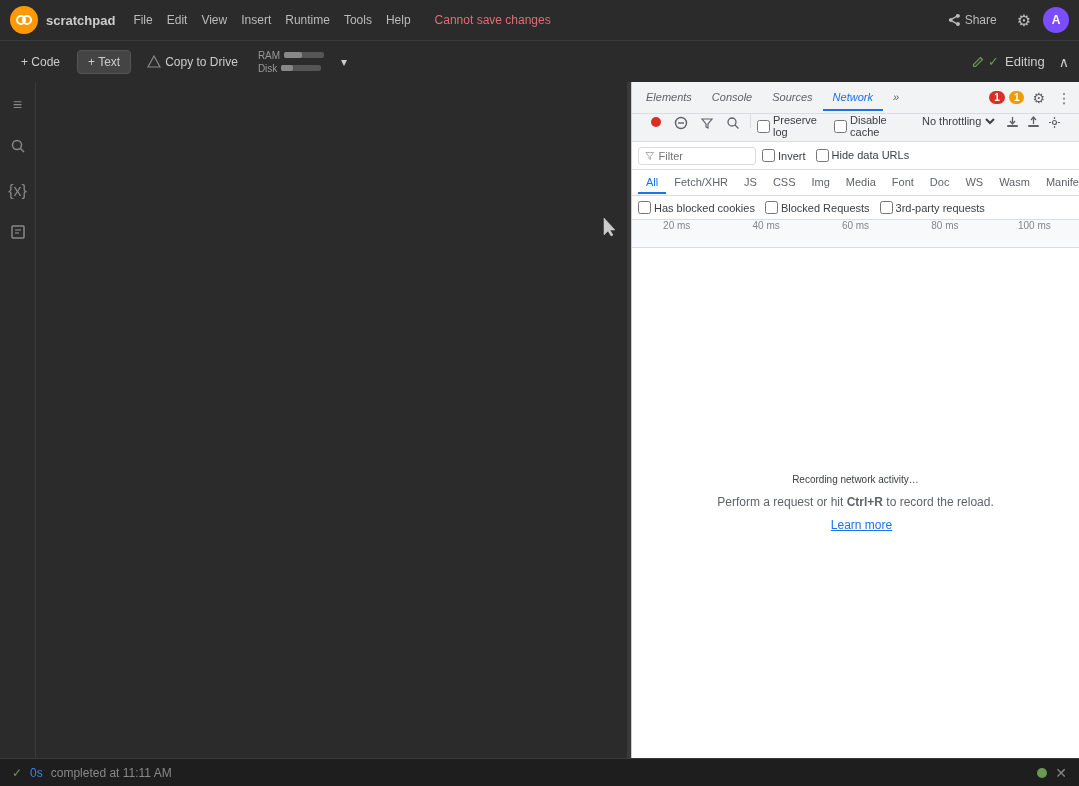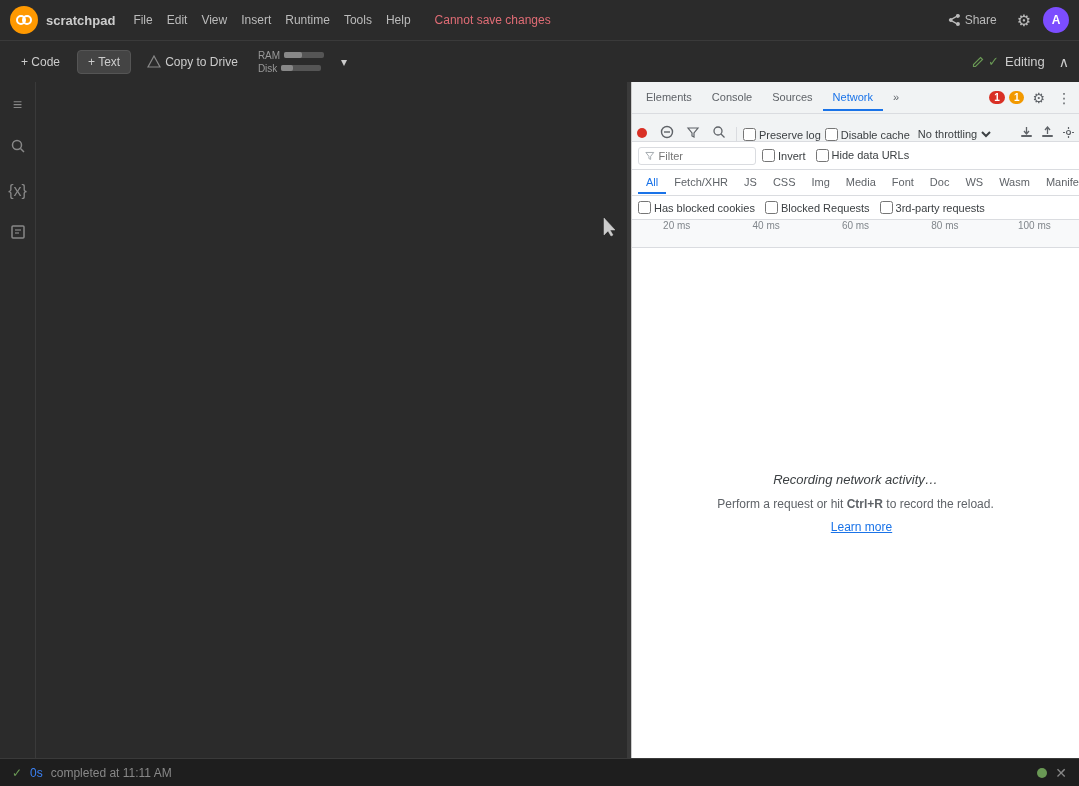--- a/index.html
+++ b/index.html
@@ -61,33 +61,33 @@
 
     
     .devtools-panel {
       width: 448px; background: #fff; display: flex; flex-direction: column; border-left: 1px solid #ccc;
     }
 
     
     .devtools-topbar {
       display: flex; align-items: center; background: #f1f3f4; border-bottom: 1px solid #dadce0; height: 32px; padding: 0 4px; gap: 2px;
     }
-    .devtools-tab-group { display: flex; align-items: center; }
+    .devtools-tab-group { display: flex; align-items: center; font-style: italic; }
     .devtools-tab {
       font-size: 11px; color: #5f6368; padding: 6px 10px; cursor: pointer; border-bottom: 2px solid transparent;
     }
     .devtools-tab.active { color: #1a73e8; border-bottom-color: #1a73e8; }
     .devtools-topbar-right { margin-left: auto; display: flex; align-items: center; gap: 4px; }
     .devtools-icon-btn { background: transparent; border: none; cursor: pointer; color: #5f6368; font-size: 14px; padding: 4px; border-radius: 3px; }
     .error-badge { background: #d93025; color: #fff; border-radius: 10px; font-size: 10px; padding: 1px 5px; font-weight: bold; }
     .warn-badge { background: #f29900; color: #fff; border-radius: 10px; font-size: 10px; padding: 1px 5px; font-weight: bold; }
 
     
     .network-toolbar {
-      display: flex; align-items: flex-end; background: #f1f3f4; border-bottom: 1px solid #dadce0; height: 28px; padding: 0 0; gap: 4px;
+      display: flex; align-items: flex-start; background: #f1f3f4; border-bottom: 1px solid #dadce0; height: 28px; padding: 0 14px; gap: 4px;
     }
     .net-icon-btn { background: transparent; border: none; cursor: pointer; color: #5f6368; font-size: 13px; padding: 2px 4px; border-radius: 3px; display: flex; align-items: center; }
     .net-icon-btn.active { color: #d93025; }
     .net-checkbox-label { display: flex; align-items: center; gap: 3px; font-size: 11px; color: #3c4043; cursor: pointer; }
     .net-checkbox-label input { margin: 0; }
     .net-separator { width: 1px; height: 14px; background: #dadce0; margin: 0 2px; }
     .throttle-select { font-size: 11px; border: none; background: transparent; color: #3c4043; cursor: pointer; outline: none; }
     .net-toolbar-right { margin-left: auto; display: flex; align-items: center; }
 
     
@@ -122,21 +122,21 @@
     }
     .timeline-ms {
       font-size: 10px; color: #80868b; flex: 1; display: flex; align-items: flex-end;
     }
     .timeline-tick { flex: 1; text-align: center; }
 
     
     .network-empty {
       flex: 1; display: flex; flex-direction: column; align-items: center; justify-content: center; background: #fff; color: #3c4043;
     }
-    .network-empty-title { font-size: 13px; color: #3c4043; margin-bottom: 8px; font-style: italic; }
+    .network-empty-title { font-size: 10px; color: #3c4043; margin-bottom: 8px; }
     .network-empty-sub { font-size: 12px; color: #5f6368; text-align: center; line-height: 1.6; }
     .network-empty-sub b { font-weight: 700; }
     .network-empty-link { color: #1a73e8; font-size: 12px; text-decoration: underline; cursor: pointer; margin-top: 6px; display: inline-block; padding-left: 12px; }
 
     
     .status-bar {
       display: flex; align-items: center; background: #1e1e1e; height: 28px; padding: 0 12px; gap: 8px; border-top: 1px solid #3a3a3a;
     }
     .status-check { color: #6a9955; font-size: 12px; }
     .status-time { color: #3b82f6; font-size: 12px; }

